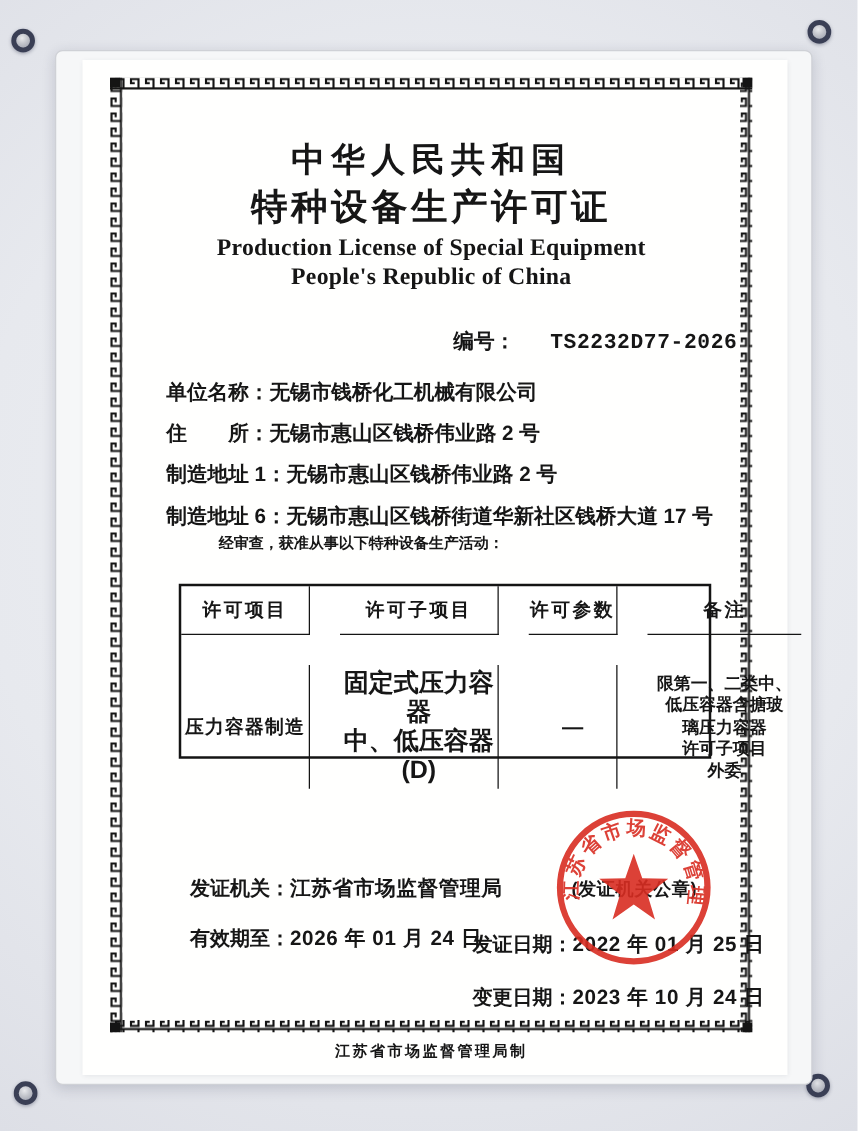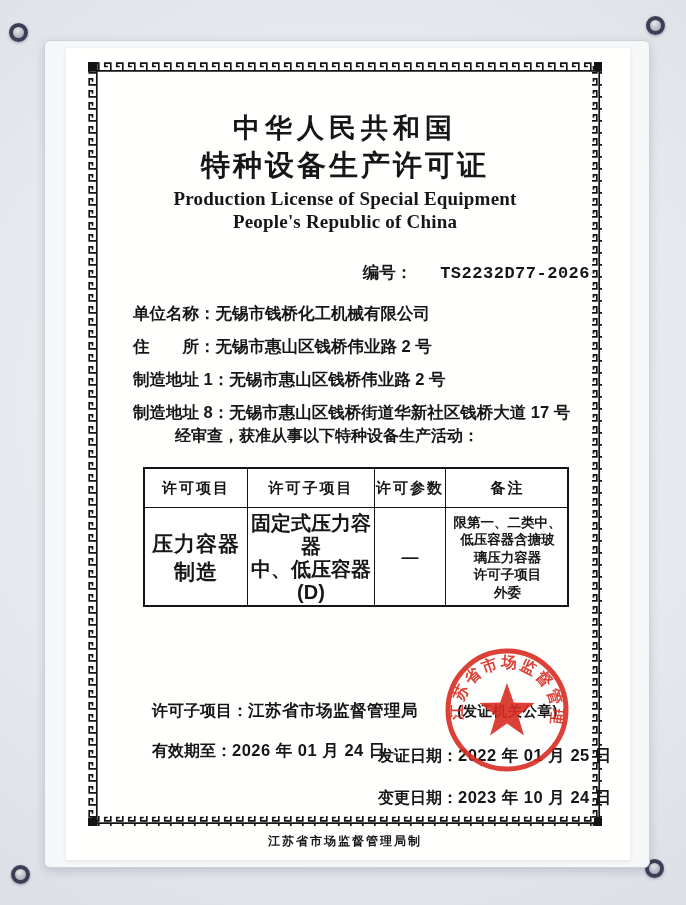--- a/index.html
+++ b/index.html
@@ -28,35 +28,35 @@
   .abs { position:absolute; }
   .centerband { left:88px; width:514px; text-align:center; }
   .t-cn1 { top:110px; font-size:27px; font-weight:bold; letter-spacing:5px; }
   .t-cn2 { top:146px; font-size:29px; font-weight:bold; letter-spacing:3px; }
   .t-en  { font-family:"Liberation Serif", serif; font-weight:bold; font-size:19px; letter-spacing:.2px; }
   .t-en1 { top:188px; }
   .t-en2 { top:211px; }
   .licenseno { left:88px; width:502px; top:262px; text-align:right; font-size:16.5px; font-weight:600; }
   .licenseno .num { font-family:"Liberation Mono", monospace; font-weight:bold; font-size:17px; letter-spacing:.5px;margin-left:28px; }
   .field { left:133px; font-size:16.5px; font-weight:600; white-space:nowrap; }
-  .audit { left:175px; top:426px; font-size:16px; font-weight:600; }
+  .audit { left:175px; top:426px; font-size:12px; font-weight:600; }
   .ctable {
     left:143px; top:467px; width:426px; height:140px;
     display:grid; grid-template-columns:103px 127px 71px 123px; grid-template-rows:39px 99px;
-    border:2px solid #141414; background:#fff;
+    border:2px solid #141414; background:#fff;gap:24px;
   }
   .cell {
     border-right:1.5px solid #141414; border-bottom:1.5px solid #141414;
     display:flex; flex-direction:column; align-items:center; justify-content:center;
     text-align:center;
   }
   .cell.lastcol { border-right:none; }
   .cell.lastrow { border-bottom:none; }
   .th { font-size:15px; font-weight:bold; letter-spacing:2px; }
-  .td-item { font-size:21px; font-weight:bold; letter-spacing:1px; }
+  .td-item { font-size:15px; font-weight:bold; letter-spacing:1px; }
   .td-sub  { font-size:20px; font-weight:bold; line-height:23px;text-align:center; }
   .td-dash { font-size:17px; font-weight:bold; }
   .td-remark { font-size:13.5px; font-weight:bold; line-height:17.5px; }
   .f-row { white-space:nowrap; font-weight:600; }
   .f-label { font-size:16px; font-weight:600; }
   .f-value { font-size:16.5px; font-weight:bold; letter-spacing:.5px; }
   .issuer { left:152px; top:700px; }
   .valid  { left:152px; top:740px; }
   .issued { left:378px; top:745px; }
   .changed{ left:378px; top:787px; }
@@ -115,21 +115,21 @@
 <div class="abs field" style="top:303px;">
   <span>单位名称：</span><span>无锡市钱桥化工机械有限公司</span>
 </div>
 <div class="abs field" style="top:336px;">
   <span>住　　所：</span><span>无锡市惠山区钱桥伟业路 2 号</span>
 </div>
 <div class="abs field" style="top:369px;">
   <span>制造地址 1：</span><span>无锡市惠山区钱桥伟业路 2 号</span>
 </div>
 <div class="abs field" style="top:402px;">
-  <span>制造地址 8：</span><span>无锡市惠山区钱桥街道华新社区钱桥大道 17 号</span>
+  <span>制造地址 6：</span><span>无锡市惠山区钱桥街道华新社区钱桥大道 17 号</span>
 </div>
 <div class="abs audit">经审查，获准从事以下特种设备生产活动：</div>
 
 <div class="abs ctable">
   <div class="cell th">许可项目</div>
   <div class="cell th">许可子项目</div>
   <div class="cell th">许可参数</div>
   <div class="cell th lastcol">备注</div>
 
   <div class="cell td-item lastrow">压力容器制造</div>
@@ -141,21 +141,21 @@
   <div class="cell td-remark lastcol lastrow">
     <div>限第一、二类中、</div>
     <div>低压容器含搪玻</div>
     <div>璃压力容器</div>
     <div>许可子项目</div>
     <div>外委</div>
   </div>
 </div>
 
 <div class="abs f-row issuer">
-  <span class="f-label">许可子项目：</span><span class="f-value">江苏省市场监督管理局</span>
+  <span class="f-label">发证机关：</span><span class="f-value">江苏省市场监督管理局</span>
 </div>
 <div class="abs f-row valid">
   <span class="f-label">有效期至：</span><span class="f-value">2026 年 01 月 24 日</span>
 </div>
 <div class="abs f-row issued">
   <span class="f-label">发证日期：</span><span class="f-value">2022 年 01 月 25 日</span>
 </div>
 <div class="abs f-row changed">
   <span class="f-label">变更日期：</span><span class="f-value">2023 年 10 月 24 日</span>
 </div>

